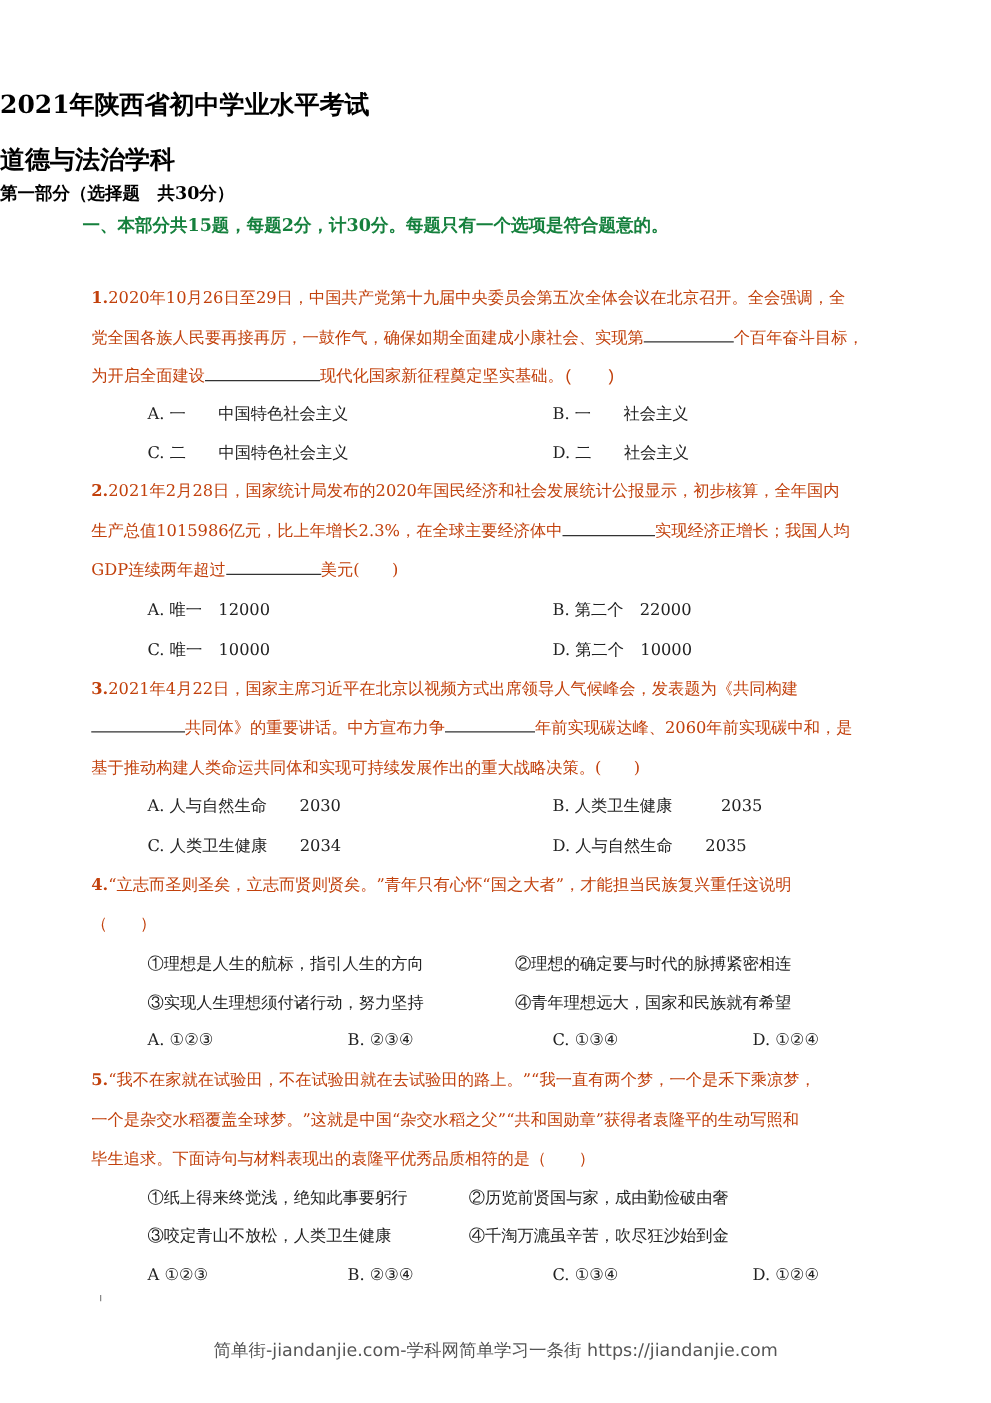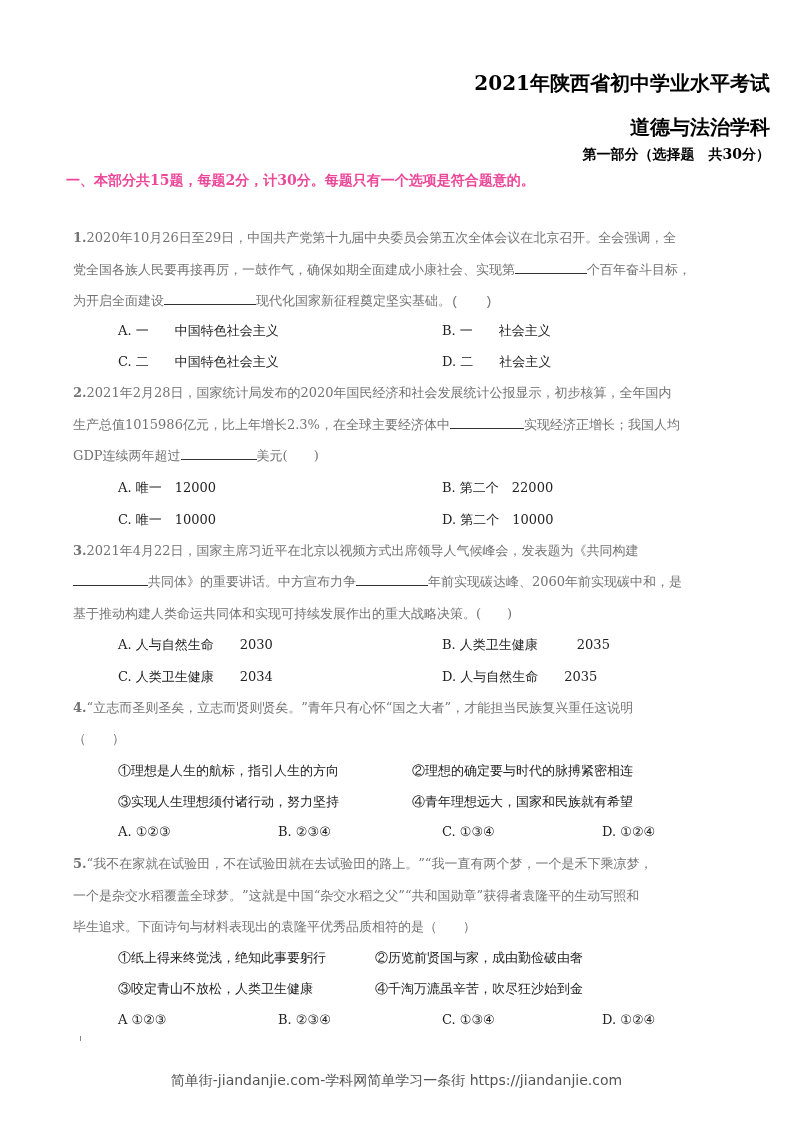--- a/index.html
+++ b/index.html
@@ -2,31 +2,31 @@
 <html><head>
 <meta charset="utf-8">
 <style>
   html, body { margin: 0; padding: 0; background: #ffffff; }
   body {
     width: 793px; height: 1122px; position: relative; overflow: hidden;
     font-family: "DejaVu Serif", "Liberation Serif", serif;
     color: #1a1a1a;
   }
   .title {
-    position: absolute; left: 0; width: 770px; text-align: right;
+    position: absolute; left: 0; width: 770px; text-align: left;
     font-weight: bold; color: #000;
   }
   .t1 { top: 70px; font-size: 20px; }
   .t2 { top: 114px; font-size: 20px; }
   .t3 { top: 146px; font-size: 14px; }
   .instr {
-    position: absolute; left: 66px; top: 172px; font-size: 14px; font-weight: bold; color: #ec4899;
+    position: absolute; left: 66px; top: 172px; font-size: 14px; font-weight: bold; color: #15803d;
   }
   .line {
-    position: absolute; left: 73px; font-size: 13px; white-space: nowrap; color: #737373;
+    position: absolute; left: 73px; font-size: 13px; white-space: nowrap; color: #c2410c;
   }
   .qnum { font-weight: bold; }
   .blank { display: inline-block; border-bottom: 1px solid #333; height: 12px; vertical-align: baseline; }
   .opt {
     position: absolute; font-size: 13px; white-space: nowrap; color: #222; margin-left: 45px;
   }
   .footer {
     position: absolute; top: 1072px; left: 0; width: 793px; text-align: center;
     font-family: "DejaVu Sans", "Liberation Sans", sans-serif;
     font-size: 14px; color: #555;

